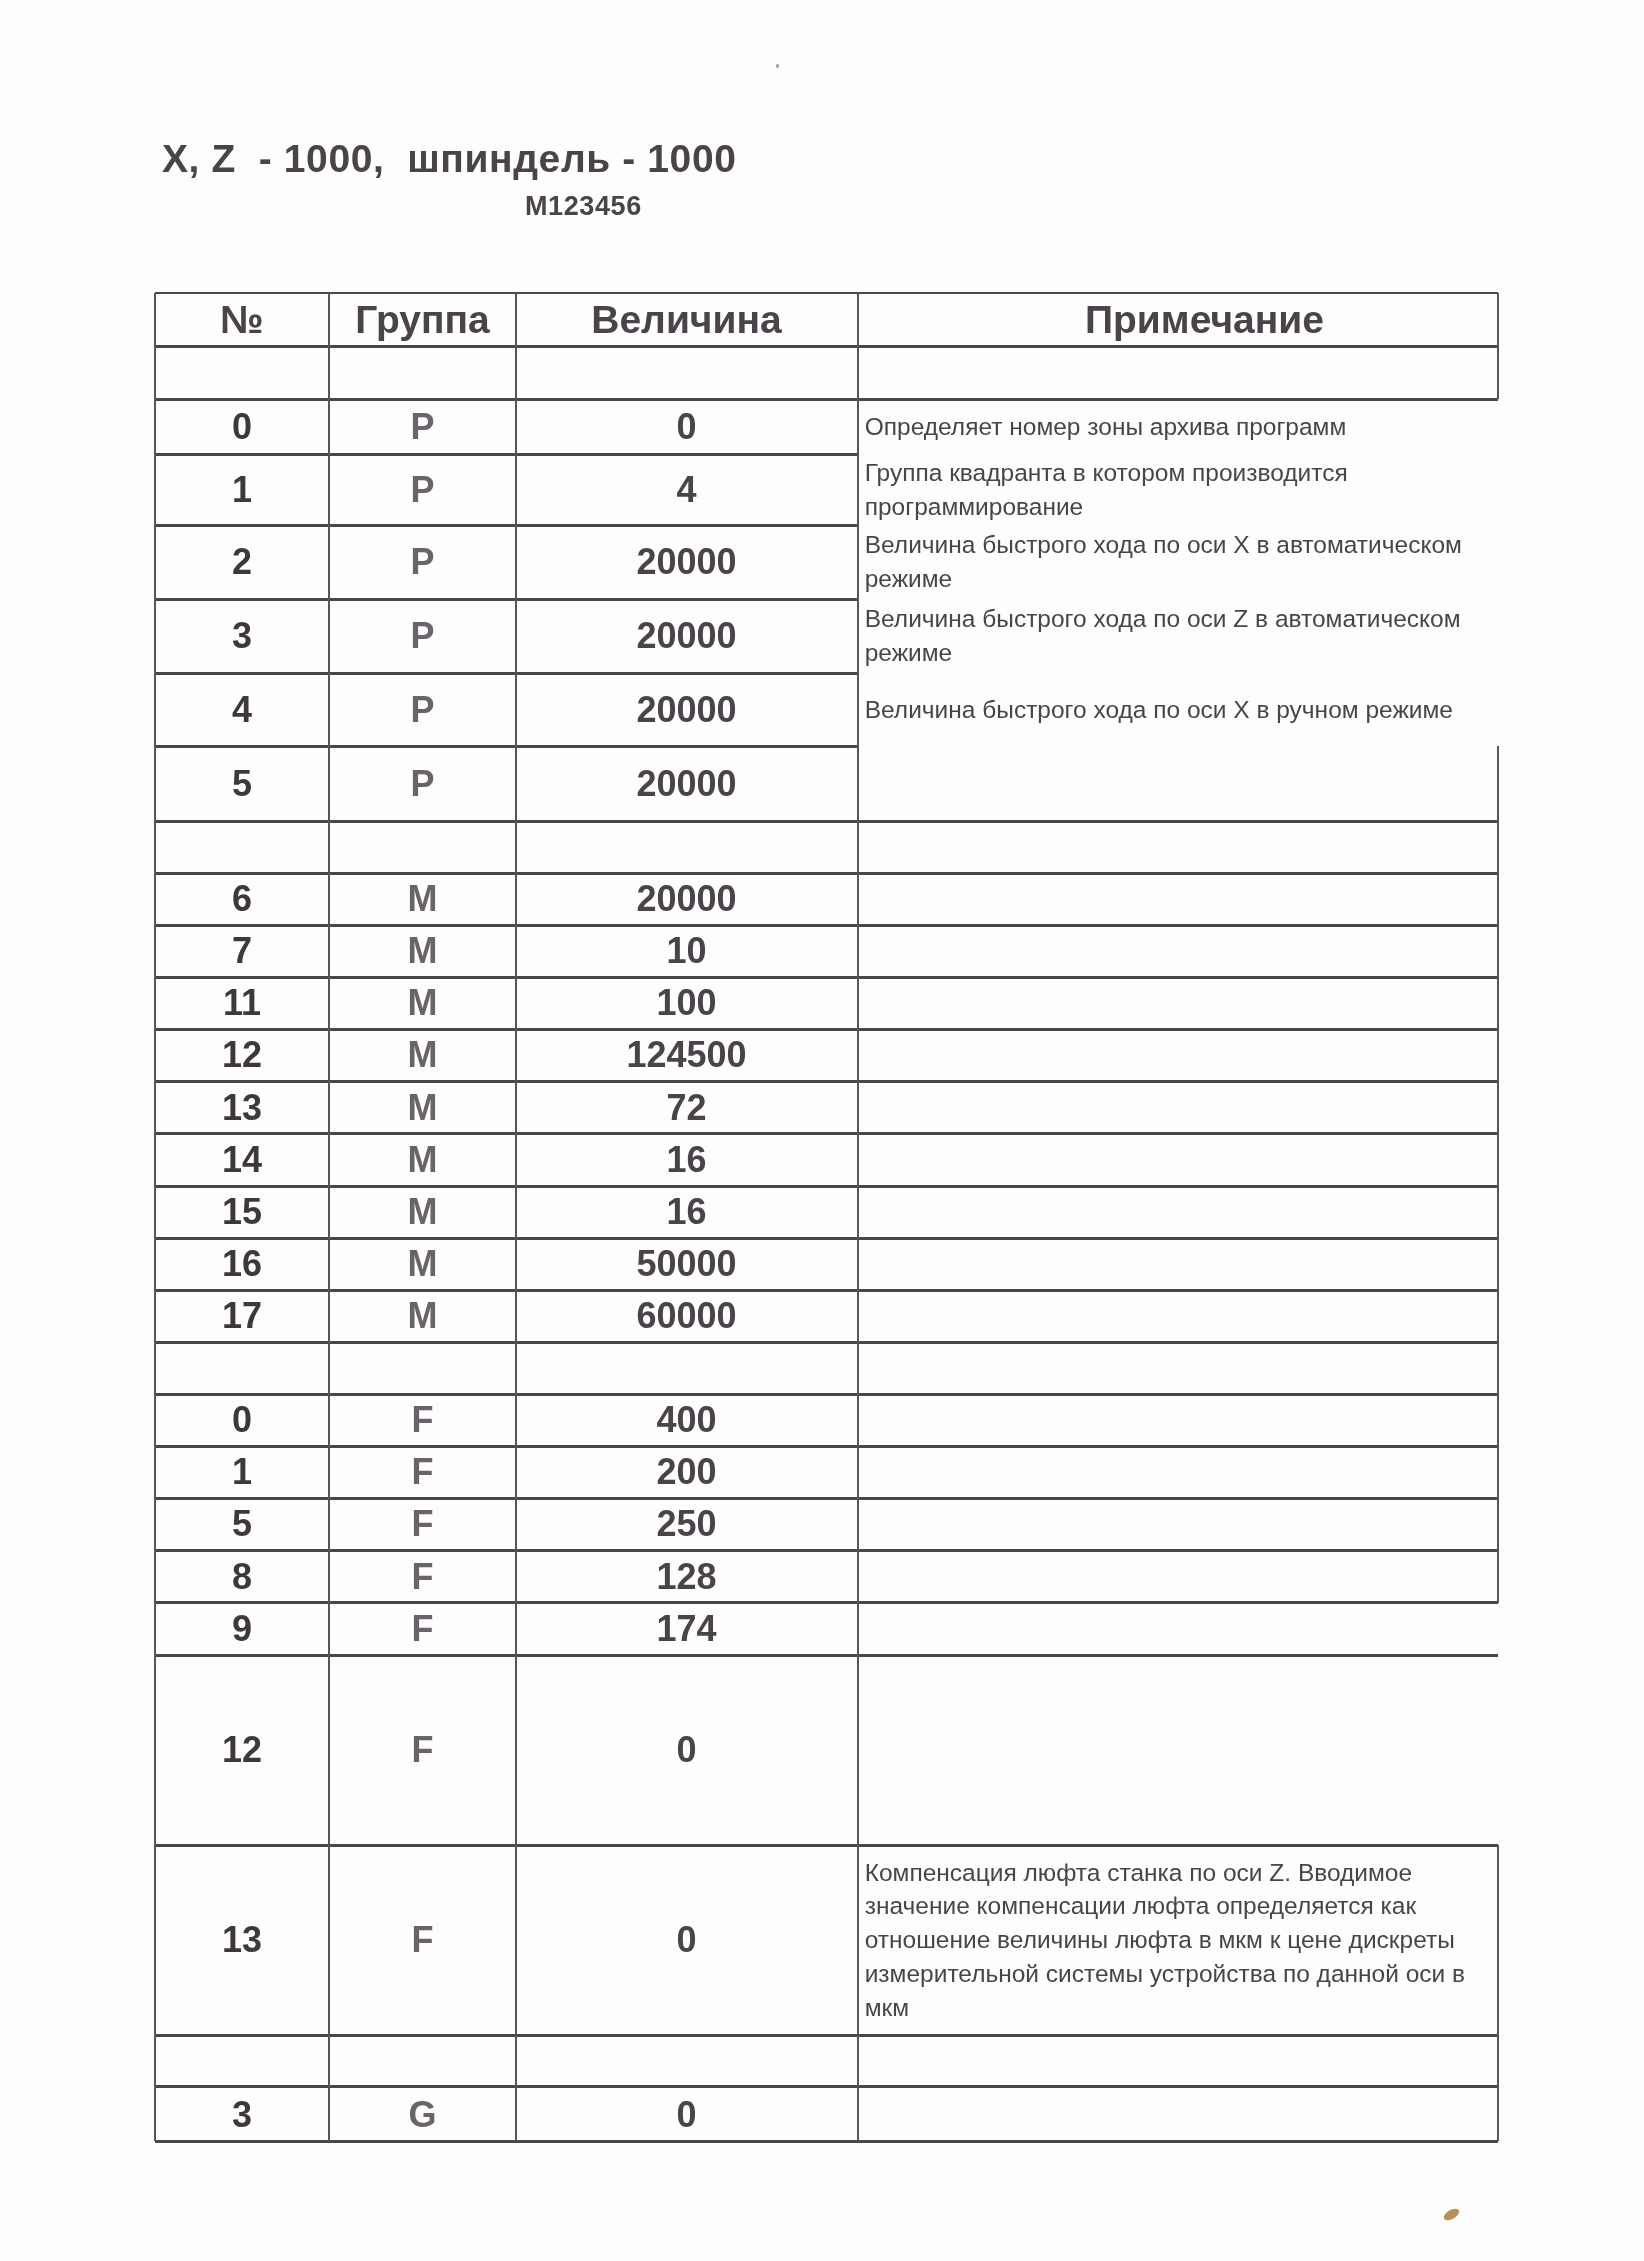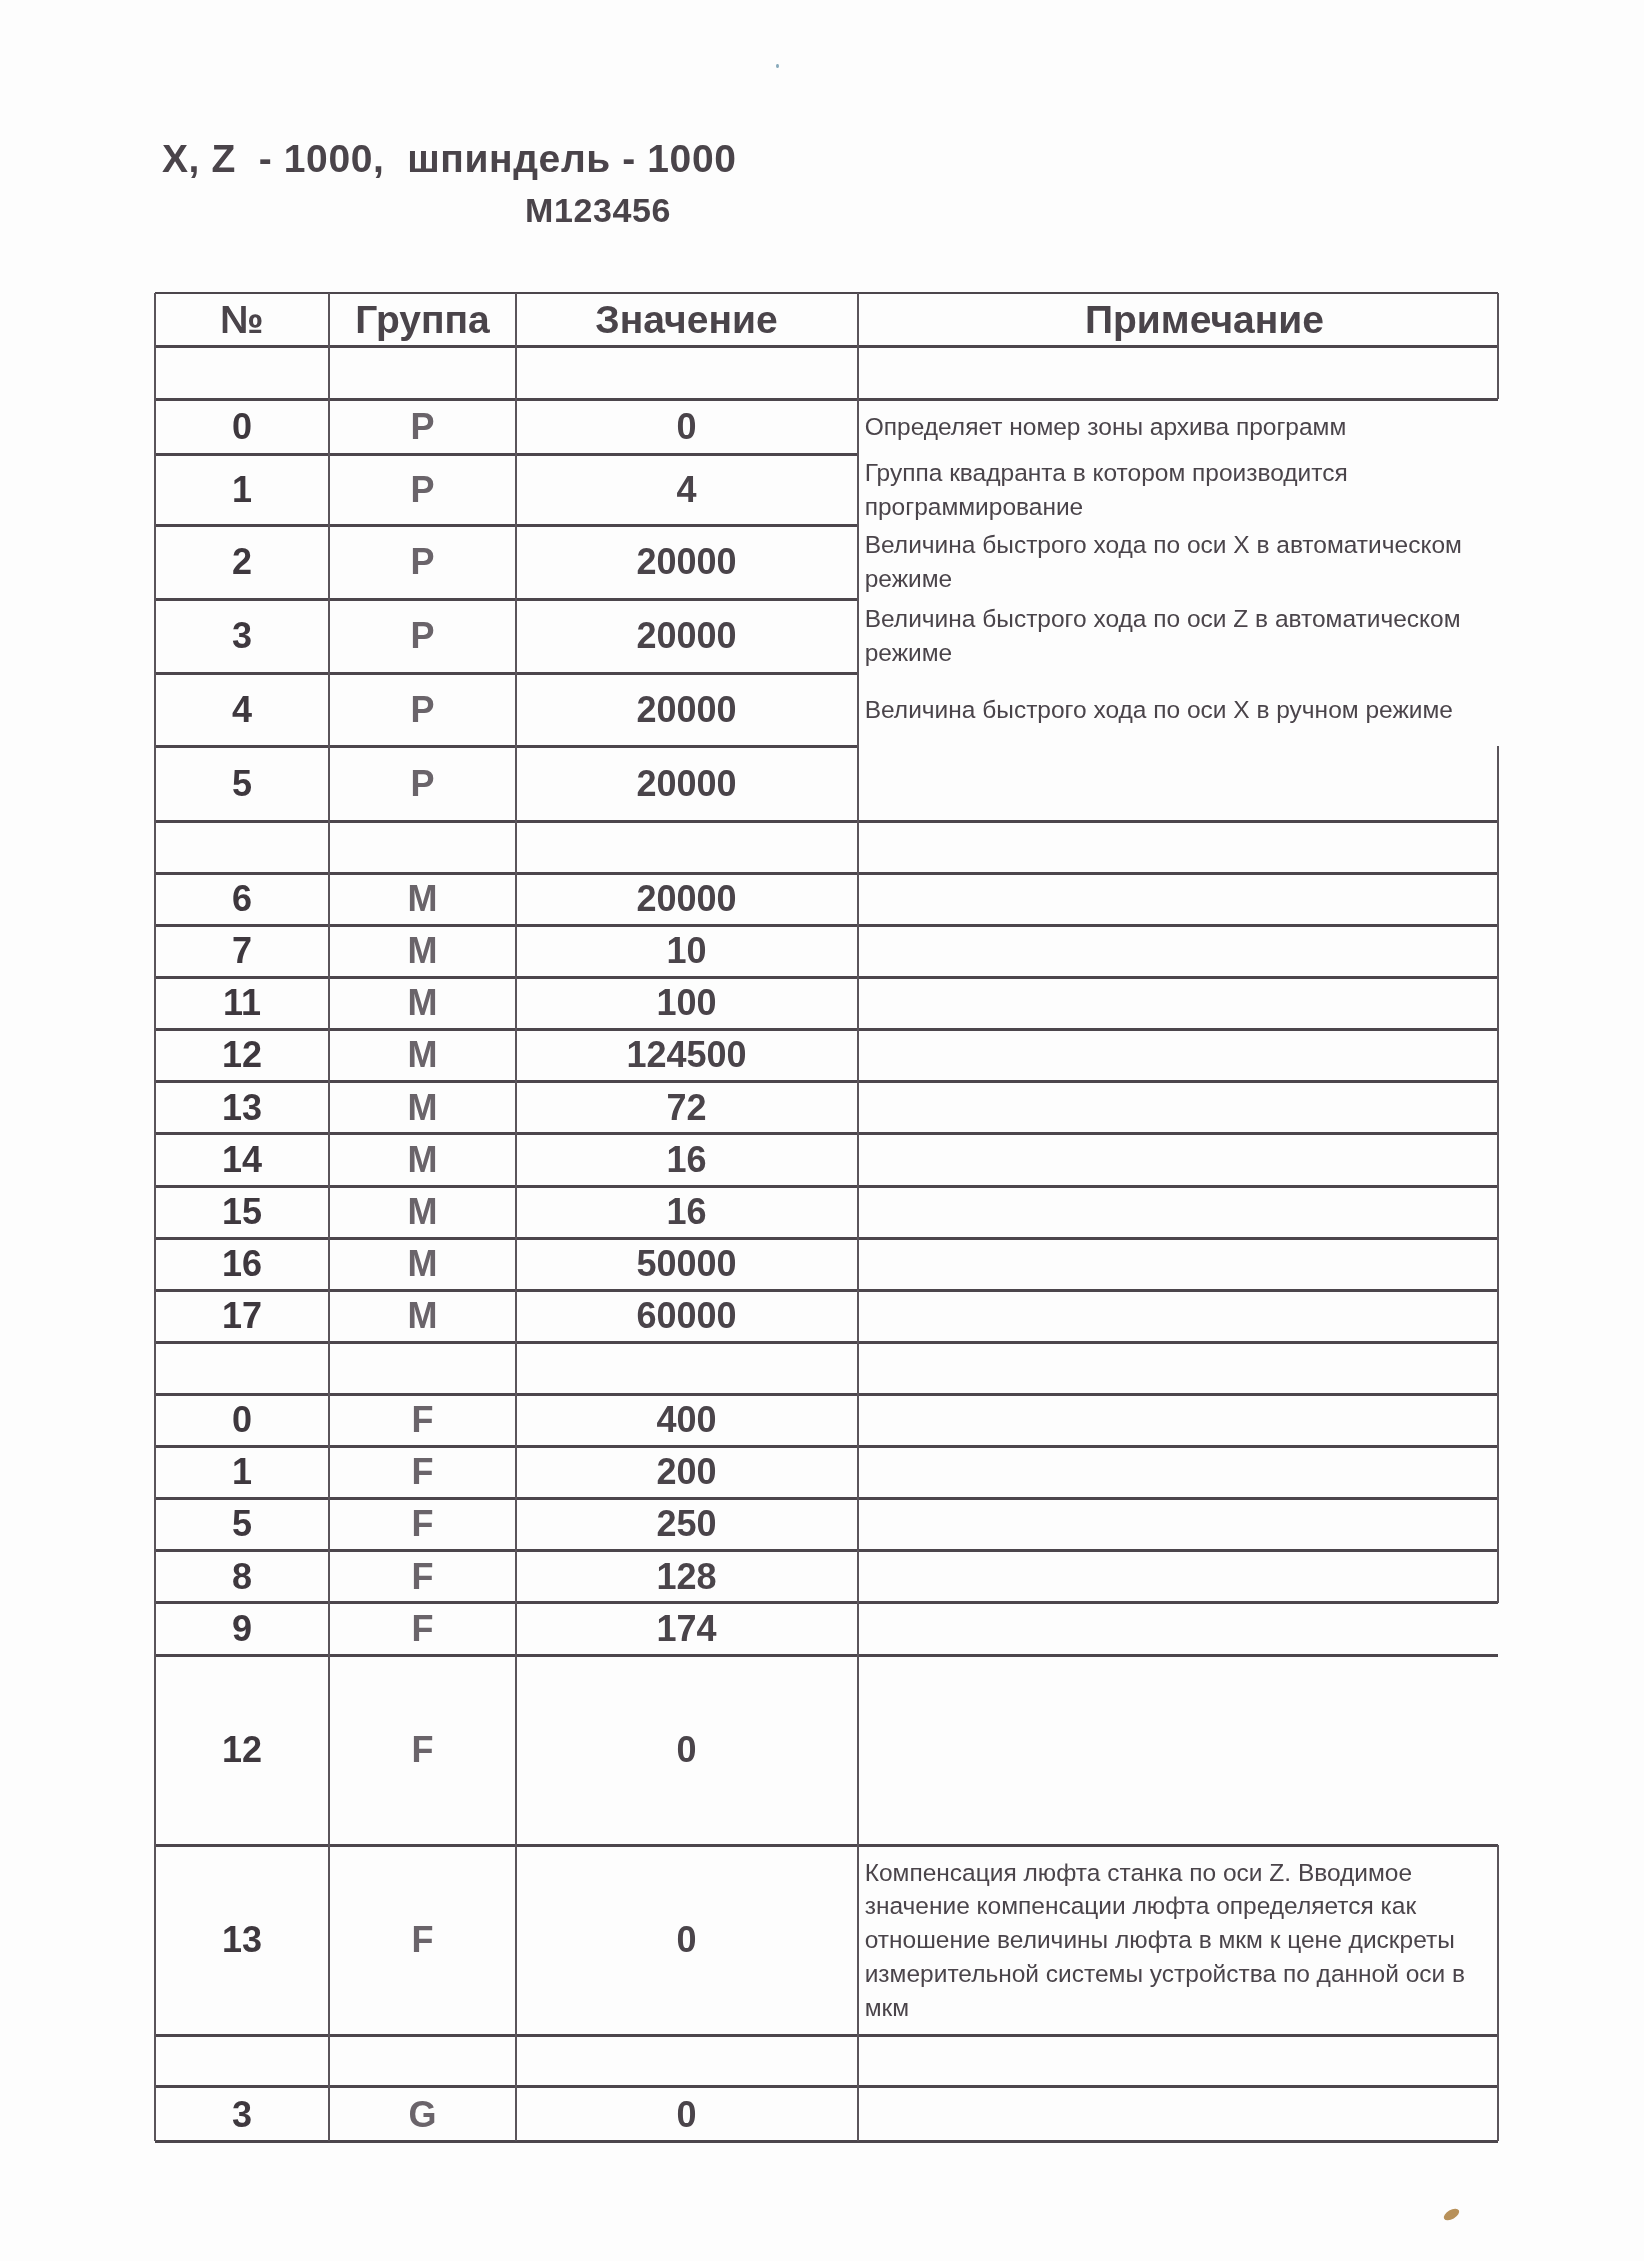--- a/index.html
+++ b/index.html
@@ -5,21 +5,21 @@
   html, body { margin:0; padding:0; }
   body {
     width:1644px; height:2261px; background:#fdfdfd; position:relative; overflow:hidden;
     font-family:"Liberation Sans", sans-serif; color:#3a3438;
   }
   .title1 {
     position:absolute; left:162px; top:137px; font-size:39px; font-weight:bold;
     color:#4a444a; letter-spacing:0.6px; white-space:pre;
   }
   .title2 {
-    position:absolute; left:525px; top:191px; font-size:34px; font-weight:bold;
+    position:absolute; left:525px; top:191px; font-size:27px; font-weight:bold;
     color:#4a444a; letter-spacing:0.6px;
   }
   .tbl { position:absolute; left:155px; top:293px; width:1343px; }
   .row { position:absolute; left:0; width:1343px; }
   .cell {
     position:absolute; top:0; height:100%; box-sizing:border-box;
     display:flex; align-items:center; justify-content:center;
   }
   .c-no  { left:0;    width:174px; }
   .c-grp { left:174px; width:187px; }
@@ -43,21 +43,21 @@
 
 <div class="tbl" id="tbl">
   <div class="row" style="top:0;height:53px;">
     <div class="cell c-no">
         <span class="hdr">№</span>
       </div>
     <div class="cell c-grp">
         <span class="hdr">Группа</span>
       </div>
     <div class="cell c-val">
-        <span class="hdr">Значение</span>
+        <span class="hdr">Величина</span>
       </div>
     <div class="cell c-note" style="justify-content:center;padding-left:0;margin-left:27px;">
         <span class="hdr">Примечание</span>
       </div>
   </div>
 <div class="row" style="top: 53px; height: 53px;"></div>
     <div class="row" style="top: 106px; height: 55px;">
       <div class="cell c-no">
         <span class="num">0</span>
       </div>

